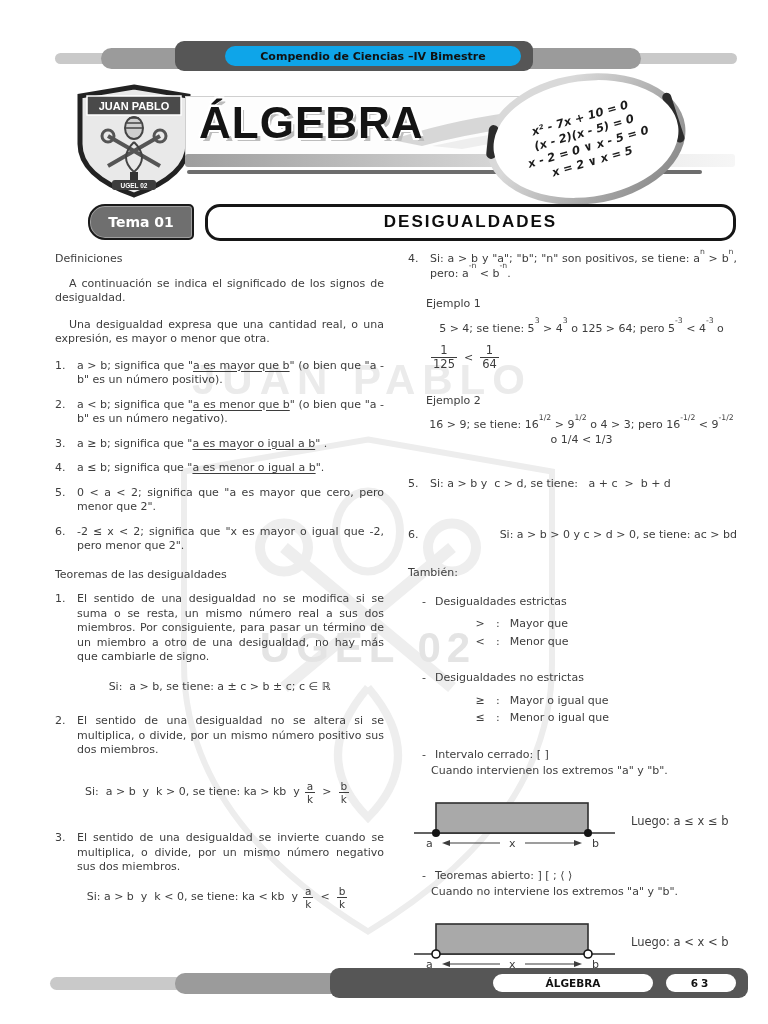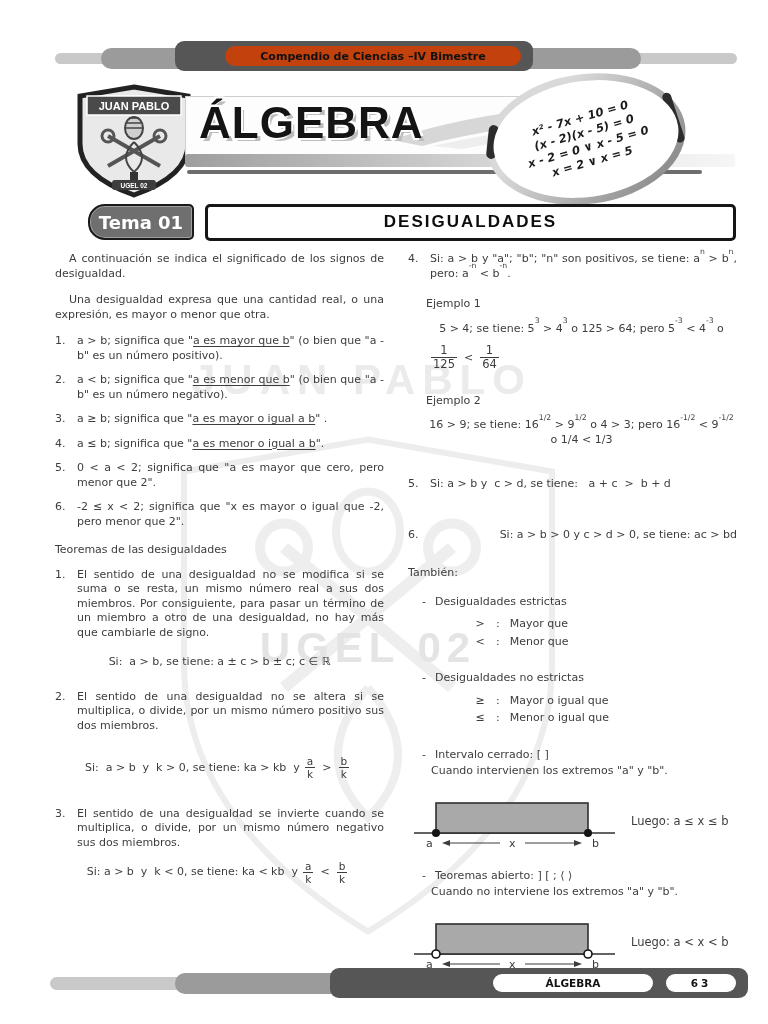--- a/index.html
+++ b/index.html
@@ -4,21 +4,21 @@
 <style>
   html,body{margin:0;padding:0;background:#777;}
   .page{position:relative;width:768px;height:1024px;margin:0 auto;background:#ffffff;
         font-family:"DejaVu Sans",sans-serif;color:#3d3d3d;overflow:hidden;}
 
   
   .topbar{position:absolute;top:40px;left:55px;width:682px;height:32px;}
   .bar-light{position:absolute;top:13px;left:0;width:682px;height:11px;background:#c9c9c9;border-radius:6px;}
   .bar-mid{position:absolute;top:8px;left:46px;width:540px;height:21px;background:#9b9b9b;border-radius:11px;}
   .bar-dark{position:absolute;top:1px;left:120px;width:358px;height:30px;background:#565656;border-radius:9px;}
-  .bar-pill{position:absolute;top:6px;left:170px;width:296px;height:20px;background:#c2410c;border-radius:10px;
+  .bar-pill{position:absolute;top:6px;left:170px;width:296px;height:20px;background:#0ea5e9;border-radius:10px;
             display:flex;align-items:center;justify-content:center;font-size:11px;font-weight:bold;color:#111;}
 
   
   .logo{position:absolute;left:74px;top:84px;width:120px;height:115px;}
 
   
   .course-banner{position:absolute;left:185px;top:96px;width:455px;height:84px;}
   .banner-panel{position:absolute;left:0;top:0;width:440px;height:58px;background:#fdfdfd;border:1px solid #cfcfcf;}
   .banner-swoosh{position:absolute;right:8px;top:4px;width:240px;height:50px;}
   .course-title{position:absolute;left:14px;top:2px;font-family:"Liberation Sans",sans-serif;font-weight:bold;
@@ -35,23 +35,23 @@
   .oval-inner{position:absolute;inset:7px;border-radius:50%;background:#ffffff;overflow:hidden;}
   .oval-lines{position:absolute;inset:0;display:flex;flex-direction:column;justify-content:center;
               align-items:center;transform:rotate(-8deg);gap:1px;}
   .oval-line{font-style:italic;font-weight:bold;font-size:11.5px;color:#1b1b1b;white-space:nowrap;}
   .oval-clip-l{position:absolute;left:2px;top:38px;width:10px;height:34px;background:#2c2c2c;border-radius:6px;transform:rotate(14deg);}
   .oval-clip-r{position:absolute;right:6px;top:30px;width:9px;height:52px;background:#2c2c2c;border-radius:6px;transform:rotate(-10deg);}
 
   
   .tema-row{position:absolute;left:88px;top:203px;width:648px;height:38px;display:flex;align-items:center;}
   .tema-btn{width:102px;height:32px;background:#6f6f6f;border:2px solid #1a1a1a;
-            border-radius:17px 5px 5px 17px;color:#fff;font-weight:bold;font-size:18px;
+            border-radius:17px 5px 5px 17px;color:#fff;font-weight:bold;font-size:14px;
             display:flex;align-items:center;justify-content:center;box-shadow:inset 0 0 0 1px #9e9e9e;}
-  .tema-title{flex:1;margin-left:11px;height:31px;background:#fff;border:3px solid #161616;border-radius:5px;
+  .tema-title{flex:1;margin-left:11px;height:31px;background:#fff;border:3px solid #161616;border-radius:15px;
               display:flex;align-items:center;justify-content:center;font-weight:bold;font-size:17px;
               letter-spacing:2px;color:#0d0d0d;font-family:"Liberation Sans",sans-serif;}
 
   
   .wm-name{position:absolute;left:192px;top:356px;font-size:42px;font-weight:bold;letter-spacing:7px;
            color:#ebebeb;font-family:"Liberation Sans",sans-serif;z-index:0;}
   .wm-shield{position:absolute;left:168px;top:425px;z-index:0;}
 
   
   .content{position:absolute;left:55px;top:252px;width:682px;display:flex;gap:24px;z-index:2;font-size:11px;line-height:1.32;}
@@ -164,20 +164,21 @@
       <circle cx="142" cy="60" r="12" fill="none" stroke="#eeeeee" stroke-width="5"></circle>
       <ellipse cx="100" cy="52" rx="16" ry="20" fill="none" stroke="#eeeeee" stroke-width="4"></ellipse>
       <path d="M100 130 Q70 165 100 195 Q130 165 100 130" fill="none" stroke="#eeeeee" stroke-width="4"></path>
       <text x="100" y="117" text-anchor="middle" font-size="21" font-weight="bold" fill="#e4e4e4" letter-spacing="3" font-family="Liberation Sans, sans-serif">UGEL 02</text>
     </svg>
   </div>
 
   <div class="content">
 
     <div class="col">
+      <div class="heading">Definiciones</div>
       <p class="para">A continuación se indica el significado de los signos de desigualdad.</p>
       <p class="para">Una desigualdad expresa que una cantidad real, o una expresión, es mayor o menor que otra.</p>
 
       <div class="li">
         <span class="num">1.</span>
         <span class="li-body">a &gt; b; significa que "<span class="u">a es mayor que b</span>" (o bien que "a - b" es un número positivo).</span>
       </div>
       <div class="li">
         <span class="num">2.</span>
         <span class="li-body">a &lt; b; significa que "<span class="u">a es menor que b</span>" (o bien que "a - b" es un número negativo).</span>

